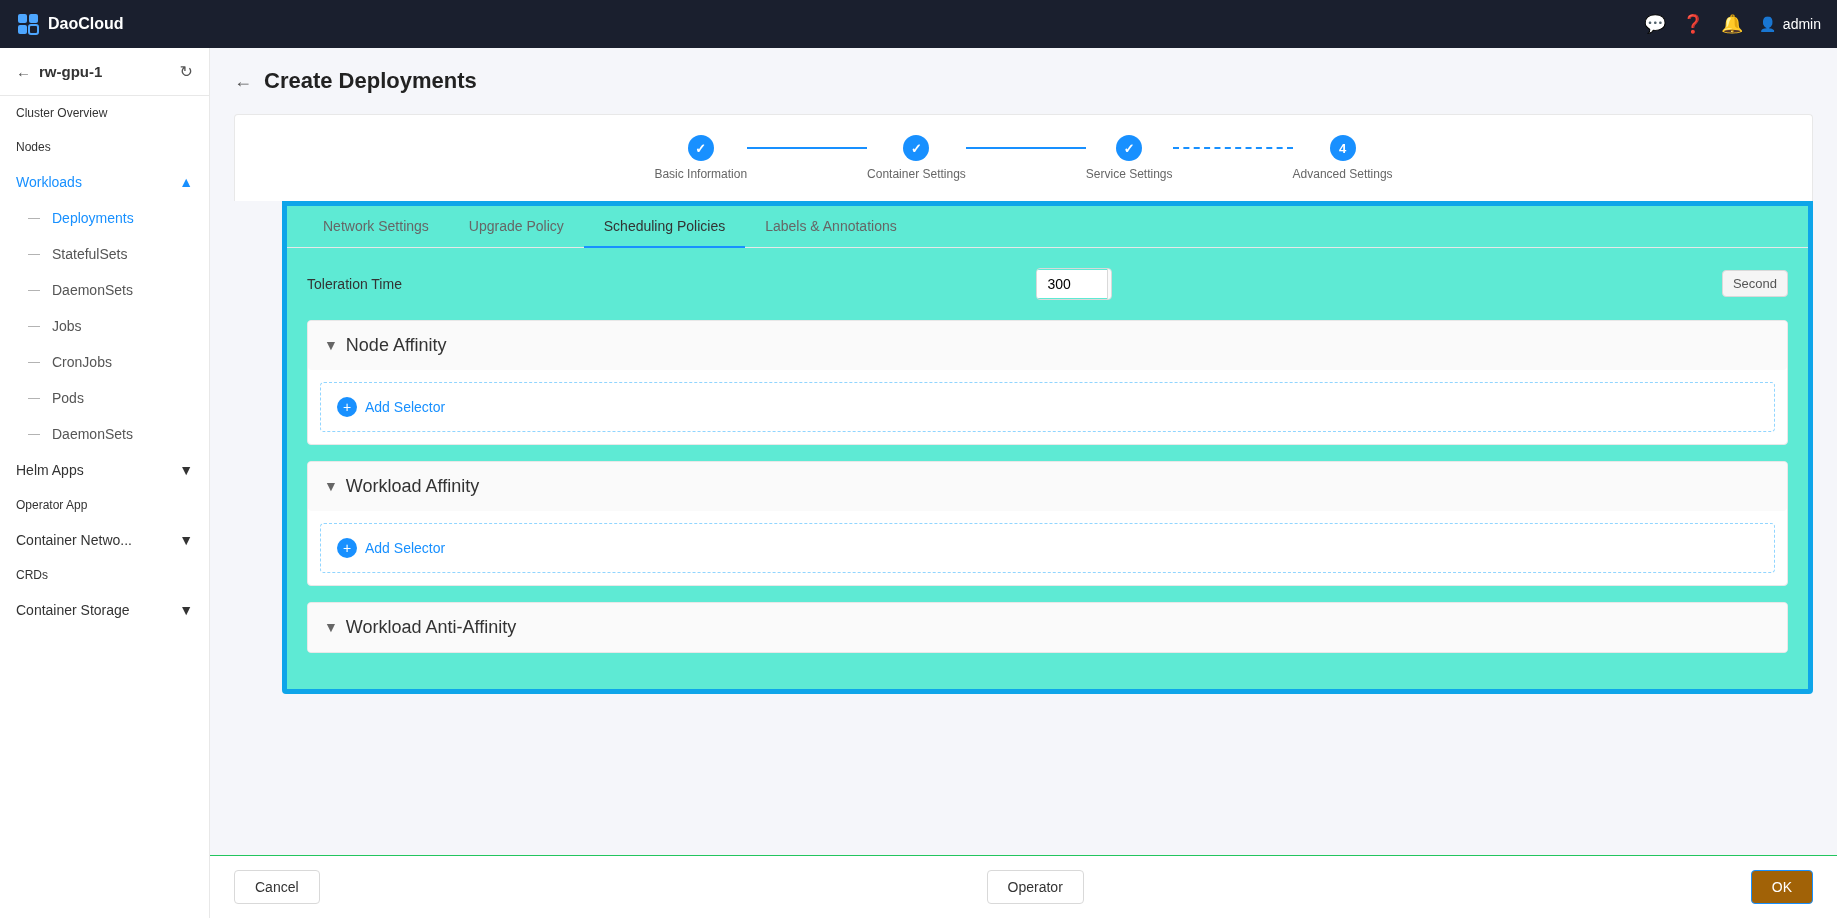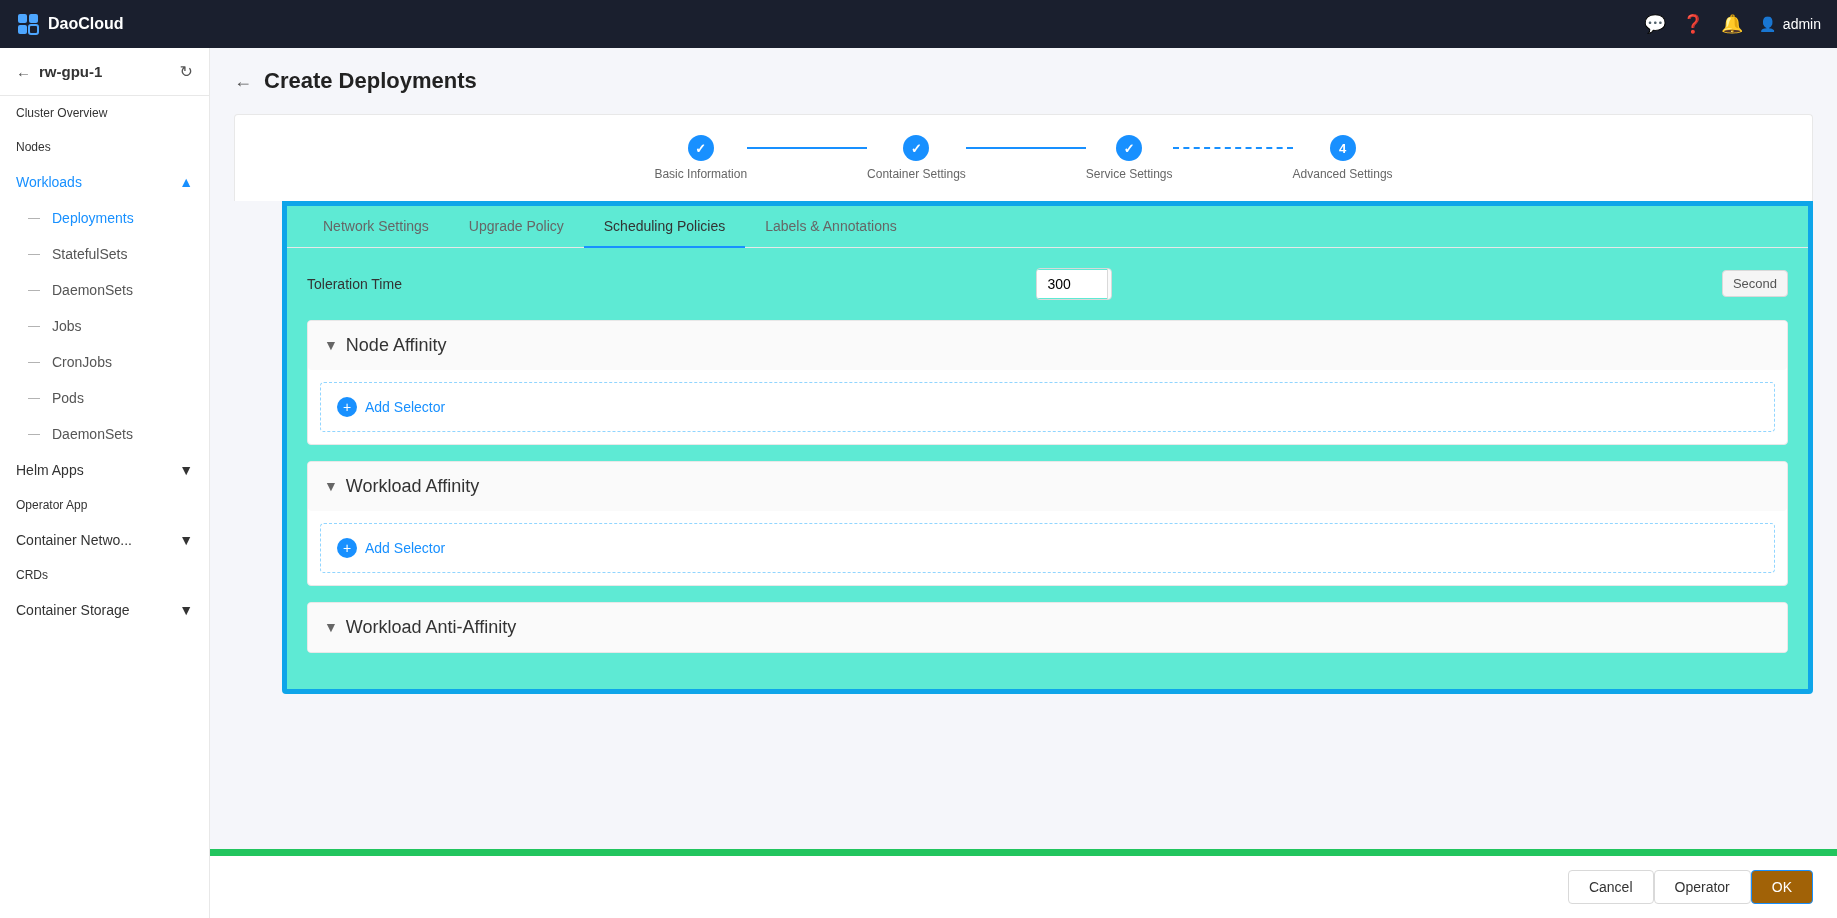--- a/index.html
+++ b/index.html
@@ -122,22 +122,22 @@
     .plus-circle {
       width: 20px; height: 20px; border-radius: 50%; background: #1890ff;
       color: #fff; display: flex; align-items: center; justify-content: center;
       font-size: 14px; flex-shrink: 0;
     }
     .chevron-icon { color: #666; font-size: 14px; }
 
     
     .footer {
       position: fixed; bottom: 0; right: 0;
-      background: #fff; border-top: 7px solid #22c55e;
-      padding: 14px 24px; display: flex; gap: 0; justify-content: flex-end;
+      background: #fff; border-top: 1px solid #22c55e;
+      padding: 14px 24px; display: flex; gap: 16px; justify-content: space-between;
       width: calc(100% - 210px);
     }
     .btn {
       padding: 8px 20px; border-radius: 4px; font-size: 14px;
       cursor: pointer; border: 1px solid transparent;
     }
     .btn-default { background: #fff; border-color: #d9d9d9; color: #333; }
     .btn-primary { background: #a16207; color: #fff; border-color: #1890ff; }
 
     

